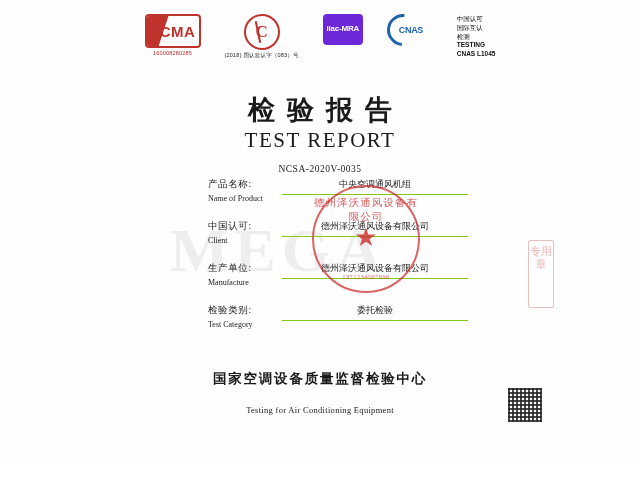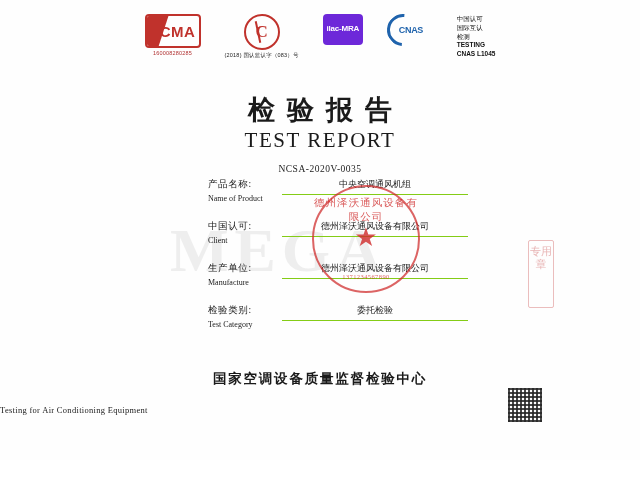--- a/index.html
+++ b/index.html
@@ -266,21 +266,21 @@
     text-align: center;
     font-family: "Liberation Serif", serif;
     font-size: 8.5px;
     letter-spacing: 0.3px;
     color: #1a1a1a;
   }
   .org-en2 {
     position: absolute;
     top: 405px;
     width: 640px;
-    text-align: left;
+    text-align: center;
     font-family: "Liberation Serif", serif;
     font-size: 8.5px;
     letter-spacing: 0.3px;
     color: #1a1a1a;
   }
 
   
   .watermark {
     position: absolute;
     top: 215px;

